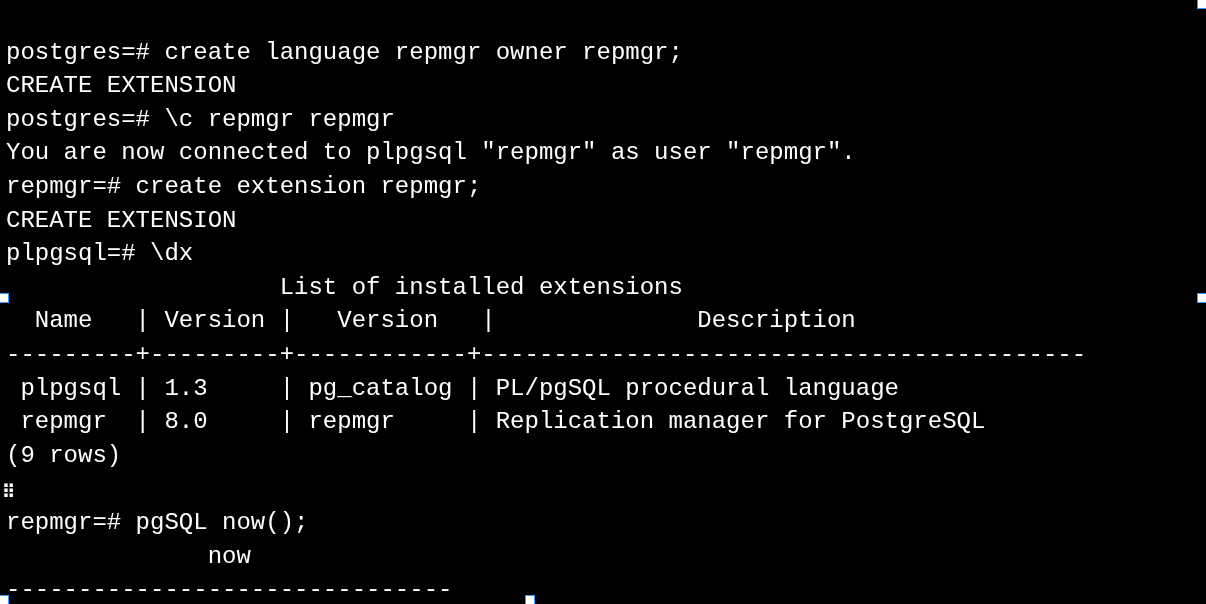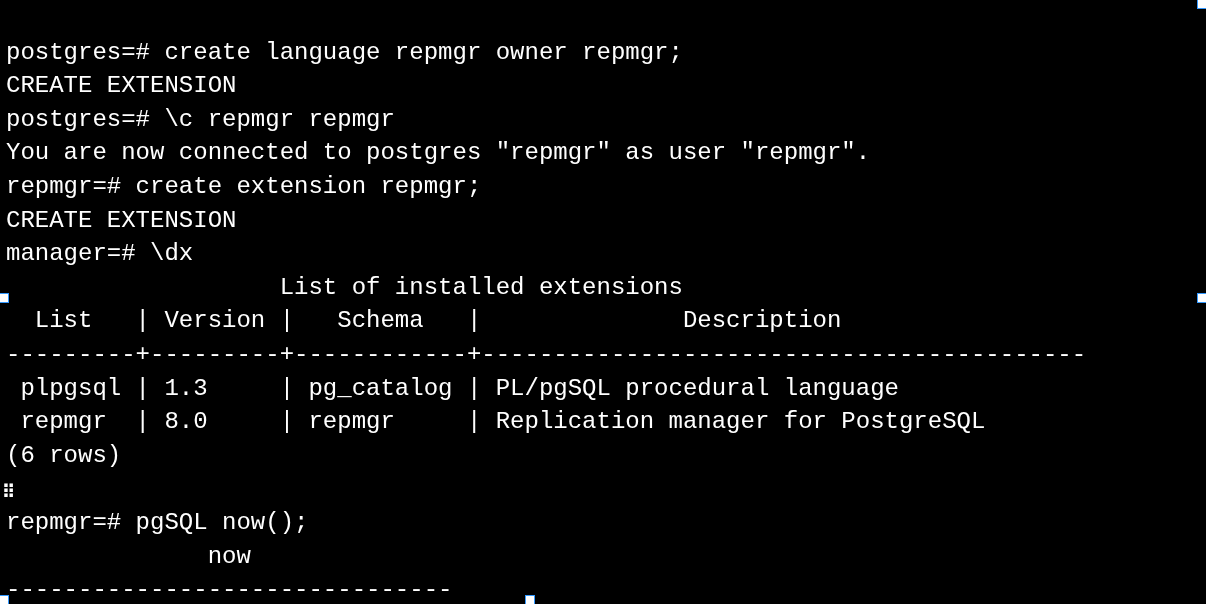--- a/index.html
+++ b/index.html
@@ -44,30 +44,30 @@
     font-weight: bold;
   }
 </style>
 </head>
 <body>
 
 <div class="term">
 <span>postgres=# create language repmgr owner repmgr;</span>
 <span>CREATE EXTENSION</span>
 <span>postgres=# \c repmgr repmgr</span>
-<span>You are now connected to postgres "repmgr" as user "repmgr".</span>
+<span>You are now connected to plpgsql "repmgr" as user "repmgr".</span>
 <span>repmgr=# create extension repmgr;</span>
 <span>CREATE EXTENSION</span>
-<span>manager=# \dx</span>
+<span>plpgsql=# \dx</span>
 <span>                   List of installed extensions</span>
-<span>  List   | Version |   Schema   |              Description</span>
+<span>  Name   | Version |   Version   |              Description</span>
 <span>---------+---------+------------+------------------------------------------</span>
 <span> plpgsql | 1.3     | pg_catalog | PL/pgSQL procedural language</span>
 <span> repmgr  | 8.0     | repmgr     | Replication manager for PostgreSQL</span>
-<span>(6 rows)</span>
+<span>(9 rows)</span>
 <span></span>
 <span>repmgr=# pgSQL now();</span>
 <span>              now</span>
 <span>-------------------------------</span>
 
 
 </div>
 
 <div class="toolbar-icon">⠿</div>
 

